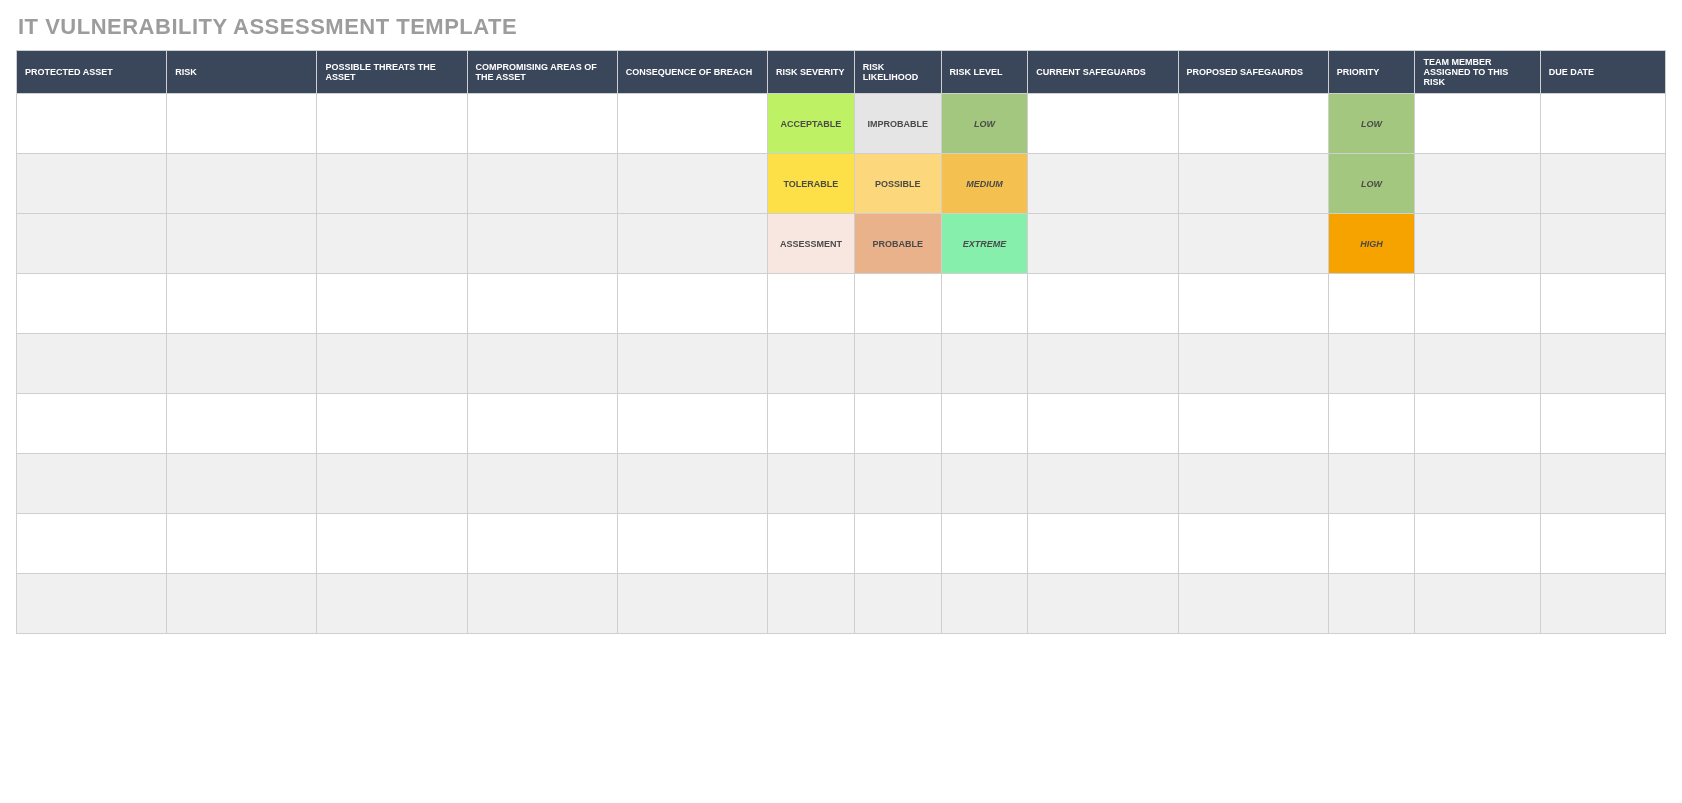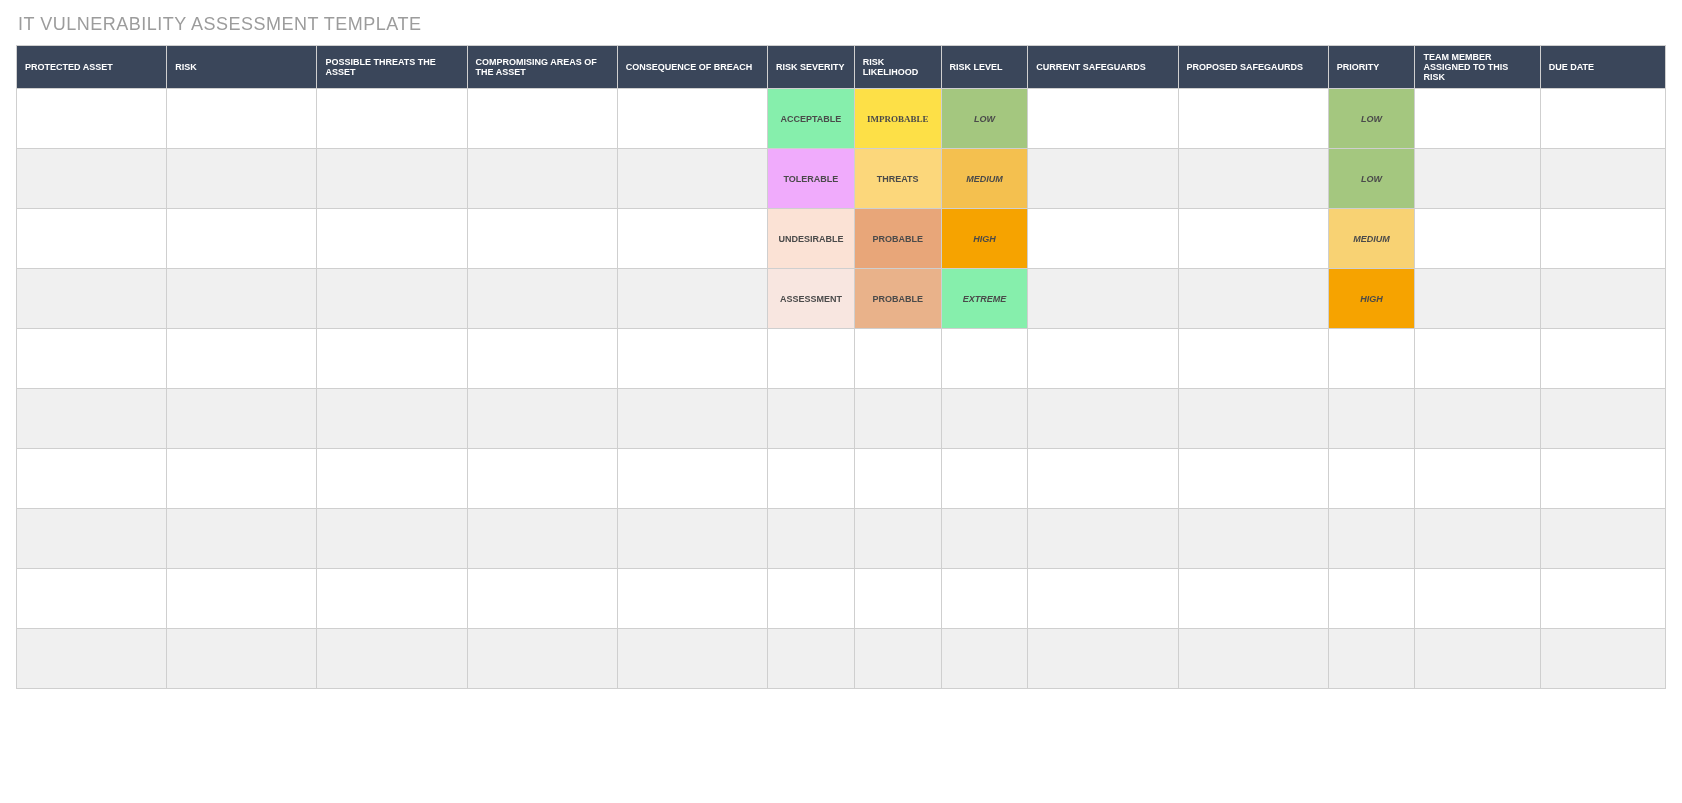--- a/index.html
+++ b/index.html
@@ -4,22 +4,22 @@
 <style>
   * { box-sizing: border-box; }
   body {
     margin: 0;
     padding: 10px 16px;
     background: #ffffff;
     font-family: Arial, Helvetica, sans-serif;
     color: #333;
   }
   h1.title {
-    font-size: 18px;
-    font-weight: 400;
+    font-size: 22px;
+    font-weight: 700;
     letter-spacing: 0.5px;
     color: #9c9c9c;
     margin: 4px 0 10px 2px;
   }
   table.grid {
     width: 100%;
     border-collapse: collapse;
     table-layout: fixed;
   }
   table.grid th {
@@ -41,25 +41,25 @@
     font-size: 9px;
     font-weight: 700;
     text-align: center;
     vertical-align: middle;
     color: #4a4a4a;
   }
   tr.even td.blank { background: #f0f0f0; }
   tr.odd  td.blank { background: #ffffff; }
 
   
-  .bg-acceptable  { background:#86efac; }
-  .bg-tolerable   { background:#f0abfc; }
+  .bg-acceptable  { background:#bef264; }
+  .bg-tolerable   { background:#fde047; }
   .bg-undesirable { background:#fbe2d5; }
   .bg-intolerable { background:#f8e6e0; }
-  .bg-improbable  { background:#fde047;font-family:Liberation Serif, serif; }
+  .bg-improbable  { background:#e5e5e5; }
   .bg-possible    { background:#fcd77b; }
   .bg-probable    { background:#e8a679; }
   .bg-probable2   { background:#e9b28a; }
   .bg-low         { background:#a4c77f; }
   .bg-medium      { background:#f4c04f; }
   .bg-high        { background:#f6a300; }
   .bg-extreme     { background:#86efac; }
   .bg-pri-low     { background:#a4c77f; }
   .bg-pri-medium  { background:#f8d273; }
   .bg-pri-high    { background:#f6a300; }
@@ -120,40 +120,25 @@
         <td class="blank"></td>
         <td class="blank"></td>
       </tr>
       <tr class="even">
         <td class="blank"></td>
         <td class="blank"></td>
         <td class="blank"></td>
         <td class="blank"></td>
         <td class="blank"></td>
         <td class="bg-tolerable">TOLERABLE</td>
-        <td class="bg-possible">THREATS</td>
+        <td class="bg-possible">POSSIBLE</td>
         <td class="bg-medium bold-dark">MEDIUM</td>
         <td class="blank"></td>
         <td class="blank"></td>
         <td class="bg-pri-low bold-dark">LOW</td>
-        <td class="blank"></td>
-        <td class="blank"></td>
-      </tr>
-      <tr class="odd">
-        <td class="blank"></td>
-        <td class="blank"></td>
-        <td class="blank"></td>
-        <td class="blank"></td>
-        <td class="blank"></td>
-        <td class="bg-undesirable">UNDESIRABLE</td>
-        <td class="bg-probable">PROBABLE</td>
-        <td class="bg-high bold-dark">HIGH</td>
-        <td class="blank"></td>
-        <td class="blank"></td>
-        <td class="bg-pri-medium bold-dark">MEDIUM</td>
         <td class="blank"></td>
         <td class="blank"></td>
       </tr>
       <tr class="even">
         <td class="blank"></td>
         <td class="blank"></td>
         <td class="blank"></td>
         <td class="blank"></td>
         <td class="blank"></td>
         <td class="bg-intolerable">ASSESSMENT</td>

